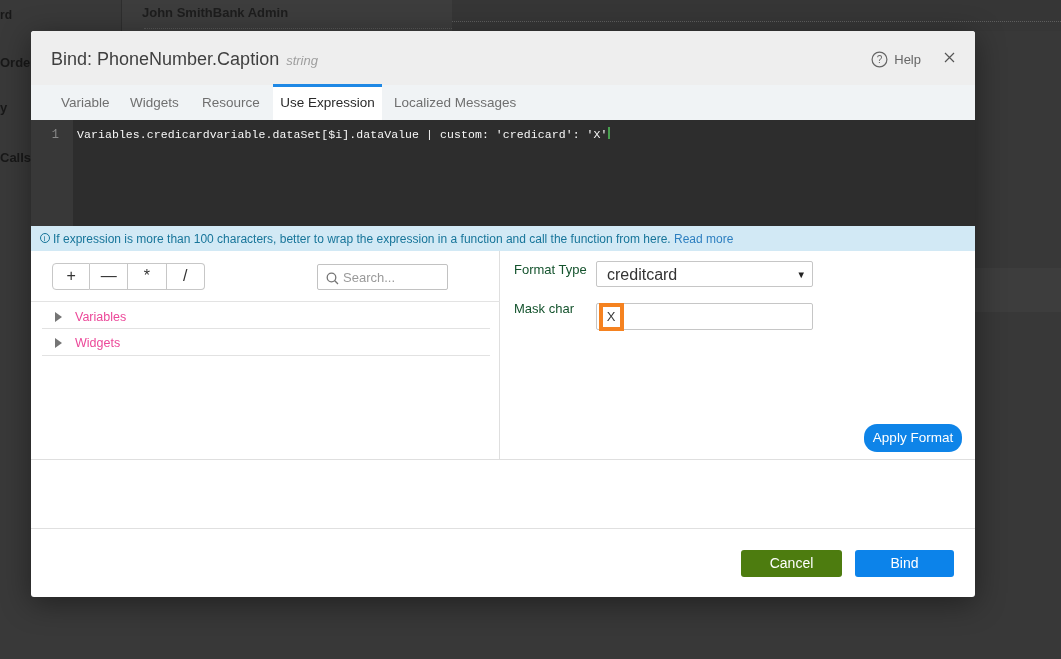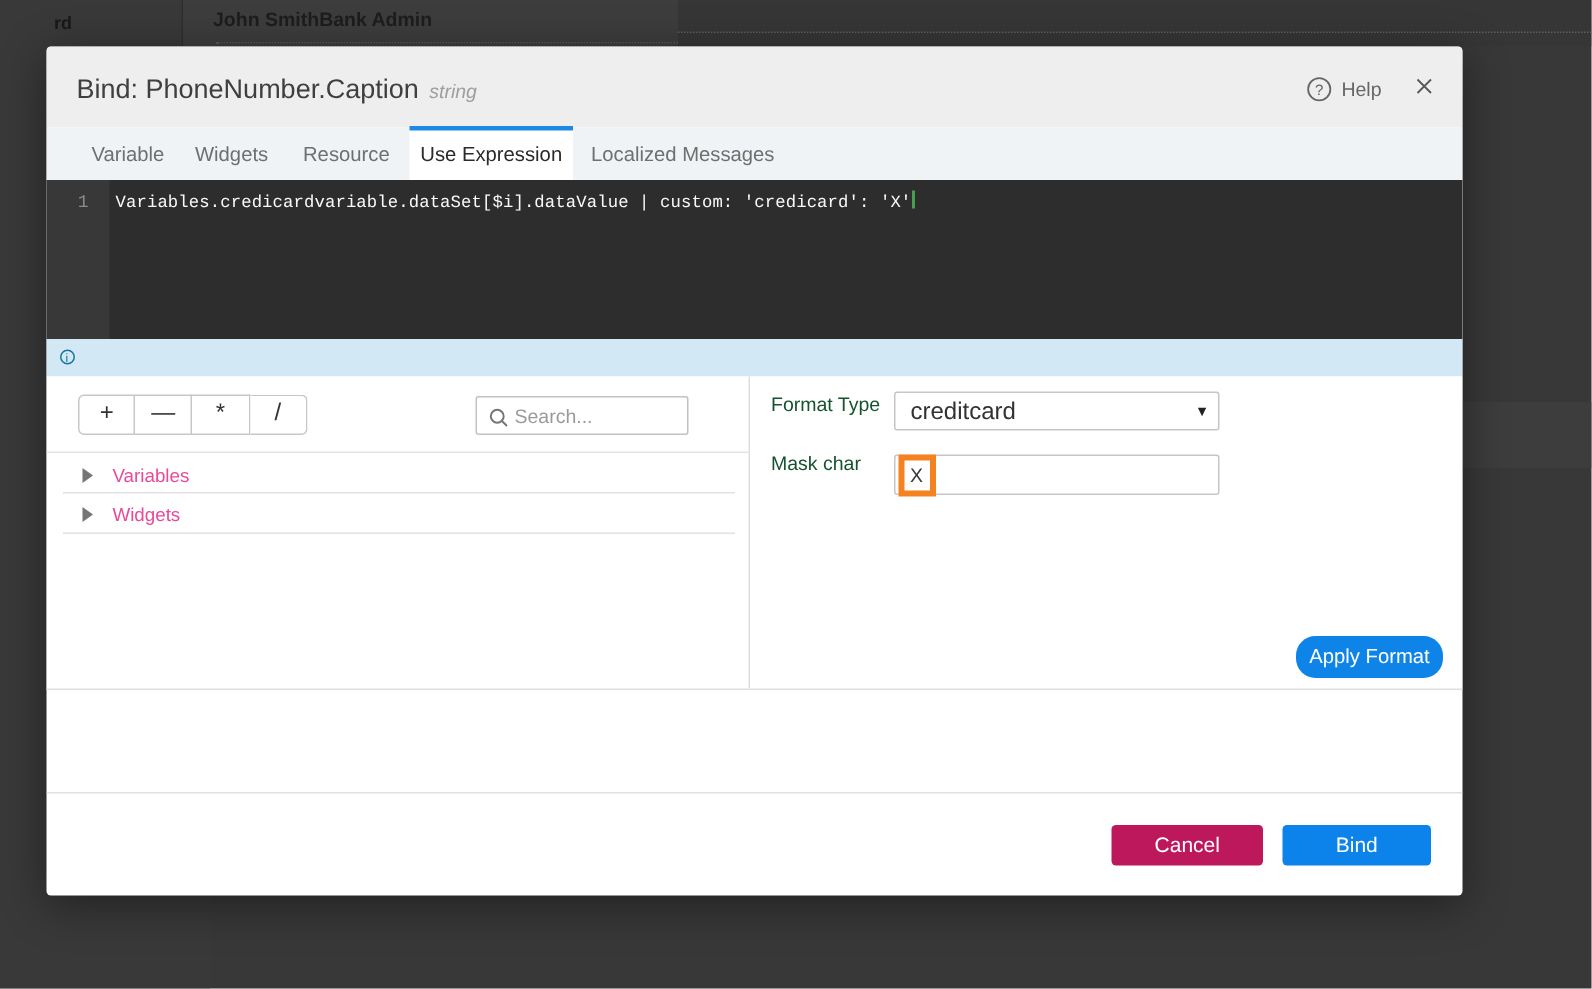--- a/index.html
+++ b/index.html
@@ -5,21 +5,21 @@
   * { margin:0; padding:0; box-sizing:border-box; }
   html,body { width:1061px; height:659px; overflow:hidden; }
   body { font-family:"Liberation Sans", sans-serif; background:#383838; position:relative; }
   .abs { position:absolute; }
 
   
   #bg-side { left:0; top:0; width:140px; height:659px; background:#393939; }
   #bg-main { left:121px; top:0; width:331px; height:31px; background:#3d3d3d; border-left:1px solid #2e2e2e; }
   #bg-canvas { left:452px; top:0; width:609px; height:31px; background:#363636; }
   #bg-band { left:975px; top:268px; width:86px; height:44px; background:#3d3d3d; }
-  .sideitem { left:0; color:#181818; font-weight:bold; font-size:13px; white-space:nowrap;padding-left:36px; }
+  .sideitem { left:0; color:#181818; font-weight:bold; font-size:13px; white-space:nowrap; }
   #bg-title { left:142px; top:5px; color:#1d1d1d; font-weight:bold; font-size:13px; }
   #dot1 { left:452px; top:21px; width:609px; border-top:1px dotted #5e5e5e; }
   #dot2 { left:144px; top:28px; width:308px; border-top:1px dotted #585858; }
 
   
   #modal { left:31px; top:31px; width:944px; height:566px; background:#ffffff; border-radius:3px; overflow:hidden;
            box-shadow:0 6px 30px rgba(0,0,0,0.42); }
 
   #mhead { left:0; top:0; width:944px; height:54px; background:#eeeeee; }
   #mtitle { left:20px; top:18px; font-size:18px; color:#3f3f3f; }
@@ -48,21 +48,21 @@
 
   
   #panels { left:0; top:220px; width:944px; height:209px; border-bottom:1px solid #dfdfdf; background:#fff; }
   #lpanel { left:0; top:0; width:469px; height:208px; border-right:1px solid #dfdfdf; }
   #toolrow { left:0; top:0; width:469px; height:51px; border-bottom:1px solid #e3e3e3; }
   #opgroup { left:21px; top:12px; height:27px; display:flex; }
   .op { width:38.2px; height:27px; border:1px solid #c7c7c7; border-left:none; background:#fff; text-align:center;
         line-height:24px; font-size:16px; color:#333; }
   .op:first-child { border-left:1px solid #c7c7c7; border-radius:4px 0 0 4px; }
   .op:last-child { border-radius:0 4px 4px 0; }
-  #search { left:286px; top:13px; width:142px; height:26px; border:1px solid #c2c2c2; border-radius:2px; background:#fff; }
+  #search { left:286px; top:13px; width:131px; height:26px; border:1px solid #c2c2c2; border-radius:2px; background:#fff; }
   #search .ph { position:absolute; left:25px; top:5px; font-size:13px; color:#9a9a9a; }
   .treerow { position:absolute; left:11px; width:448px; border-bottom:1px solid #e2e2e2; }
   .caret { position:absolute; left:13px; top:8.5px; width:0; height:0;
            border-left:7px solid #757575; border-top:5px solid transparent; border-bottom:5px solid transparent; }
   .treelbl { position:absolute; left:33px; top:7px; font-size:12.5px; color:#ec4899; }
 
   
   .rlabel { position:absolute; left:483px; font-size:13px; color:#14532d; }
   .rbox { position:absolute; left:565px; width:217px; background:#fff; border:1px solid #c6c6c6; border-radius:2px; }
   #selectbox { top:10px; height:26px; }
@@ -70,21 +70,21 @@
   #selectbox .arr { position:absolute; right:6px; top:7px; font-size:9.5px; color:#222; }
   #maskinput { top:52px; height:27px; }
   #maskhl { position:absolute; left:1.5px; top:-1.5px; width:25px; height:28px; border:4px solid #f58220; background:#fff;
             font-size:13px; color:#3a3a3a; text-align:center; line-height:20px; }
   #applybtn { position:absolute; left:833px; top:173px; width:98px; height:28px; background:#0e84e8; color:#fff;
               font-size:13.5px; text-align:center; line-height:28px; border-radius:13px; }
 
   
   #footer { left:0; top:497px; width:944px; height:69px; border-top:1px solid #e0e0e0; }
   .fbtn { position:absolute; top:21px; height:27px; border-radius:3px; color:#fff; font-size:14px; text-align:center; line-height:27px; }
-  #cancelbtn { left:710px; width:101px; background:#be185d; }
+  #cancelbtn { left:710px; width:101px; background:#4d7c0f; }
   #bindbtn { left:824px; width:99px; background:#0c83ea; }
 </style>
 </head>
 <body>
 
   <div class="abs" id="bg-side"></div>
   <div class="abs" id="bg-main"></div>
   <div class="abs" id="bg-canvas"></div>
   <div class="abs" id="bg-band"></div>
   <div class="abs sideitem" style="top:8px;left:0;font-size:12px;">rd</div>
@@ -118,20 +118,21 @@
     </div>
 
     <div class="abs" id="editor">
       <div class="abs" id="gutter"></div>
       <div class="abs" id="lineno">1</div>
       <div class="abs" id="code">Variables.credicardvariable.dataSet[$i].dataValue | custom: 'credicard': 'X'<span id="cursor"></span></div>
     </div>
 
     <div class="abs" id="infobar">
       <i class="abs" id="infoicon">i</i>
+      <span class="txt">If expression is more than 100 characters, better to wrap the expression in a function and call the function from here. <span class="link">Read more</span></span>
     </div>
 
     <div class="abs" id="panels">
       <div class="abs" id="lpanel">
         <div class="abs" id="toolrow">
           <div class="abs" id="opgroup">
             <div class="op">+</div>
             <div class="op">—</div>
             <div class="op">*</div>
             <div class="op">/</div>

